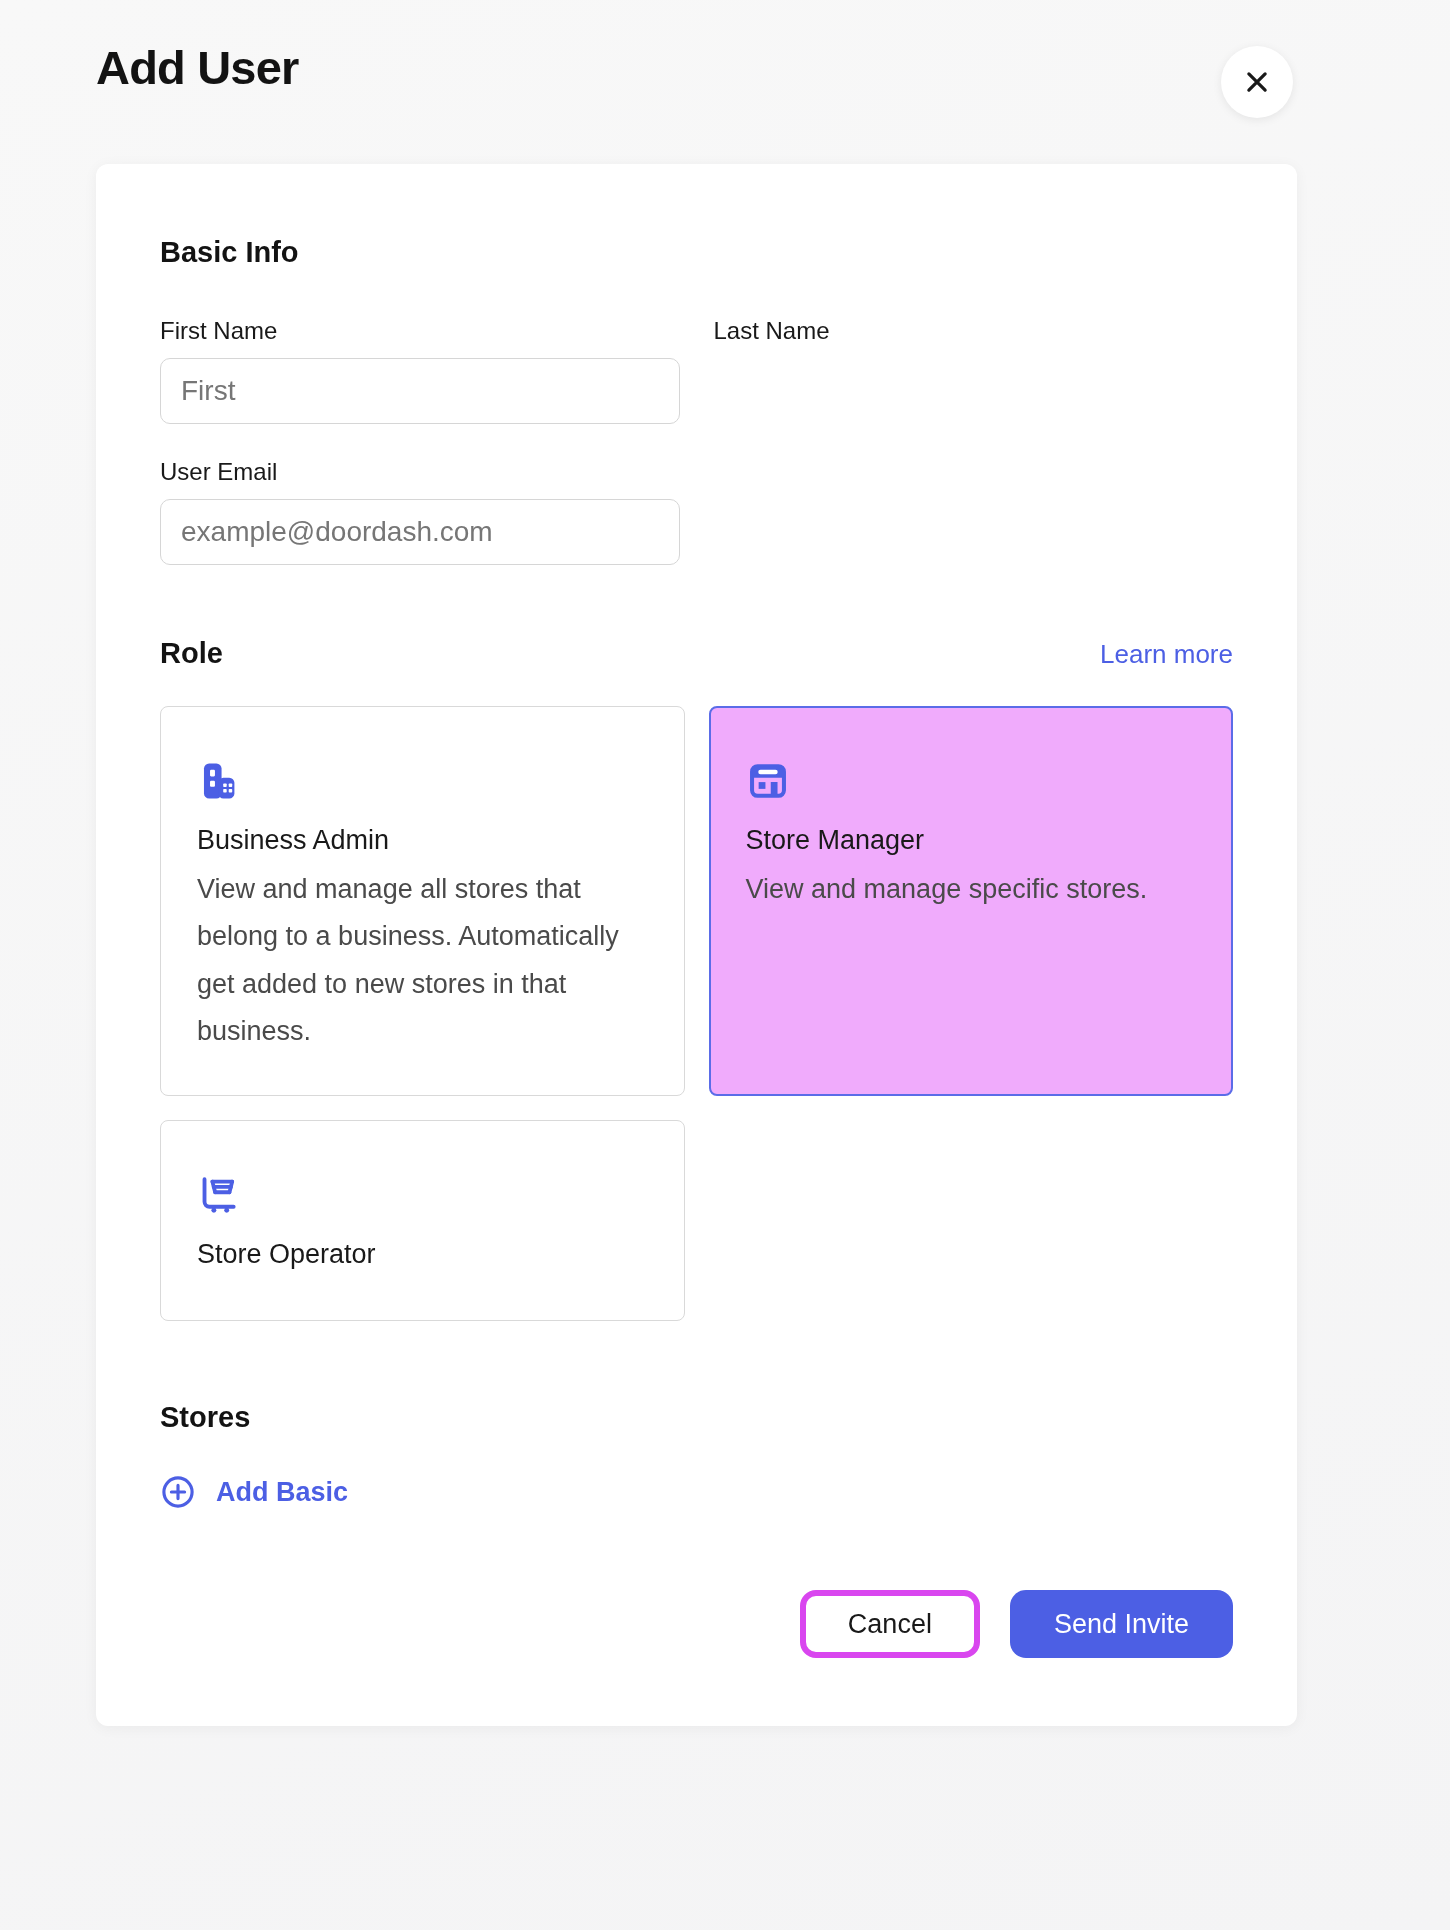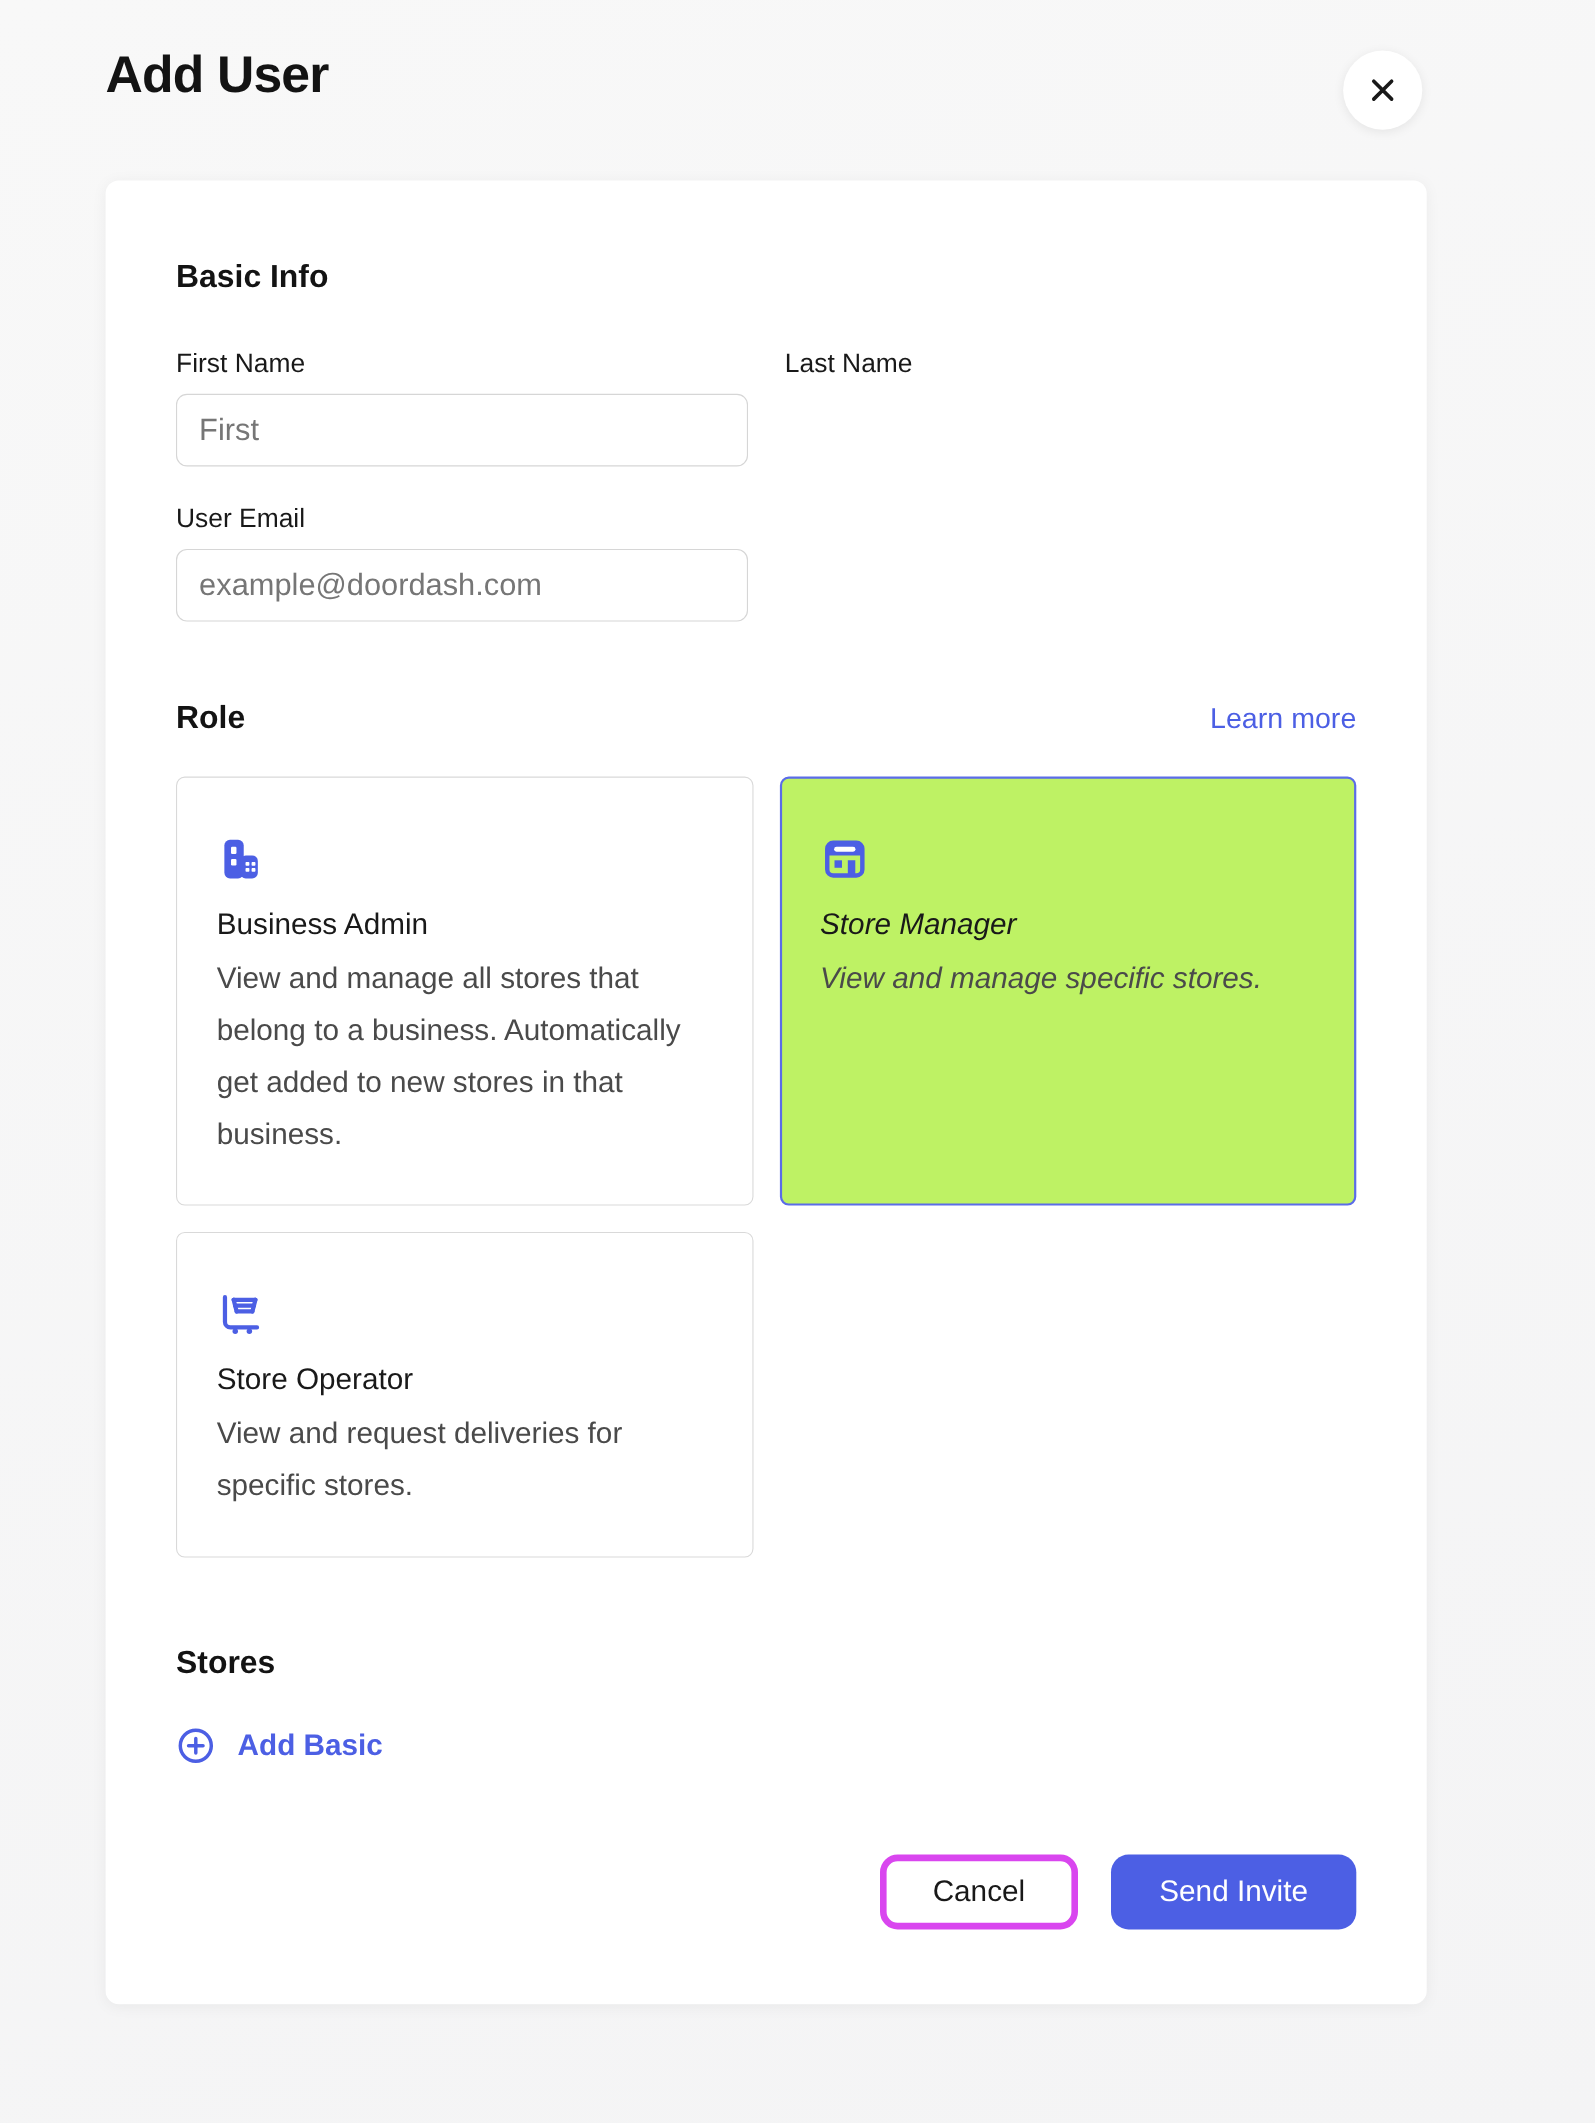--- a/index.html
+++ b/index.html
@@ -50,23 +50,22 @@
   }
   .role-grid {
     display:grid; grid-template-columns:1fr 1fr;
     column-gap:49px; row-gap:53px;gap:24px;
   }
   .role-card {
     border:1px solid #d9d9d9; border-radius:8px;
     padding:52px 36px 40px; background:#ffffff; cursor:pointer;
   }
   .role-card.selected {
-    border:2px solid #5b6ce8; background:#bef264;
+    border:2px solid #5b6ce8; background:#f0abfc;
     padding:51px 35px 39px;
-    font-style:italic;
   }
   .role-icon { display:block; width:44px; height:44px; margin-bottom:22px; }
   .role-title { font-size:27px; font-weight:500; color:#191919; margin-bottom:10px; }
   .role-desc { font-size:27px; color:#4a4a4a; line-height:1.75; }
 
   .stores-heading { margin-top:80px; margin-bottom:40px; }
   .add-stores-btn {
     display:inline-flex; align-items:center; gap:20px;
     background:none; border:none; cursor:pointer;
   }
@@ -150,21 +149,20 @@
 
     <div class="role-card">
       <svg class="role-icon" viewBox="0 0 24 24" fill="none" stroke="#4c5fe4" stroke-width="2.1" stroke-linecap="round" stroke-linejoin="round">
         <path d="M4.1 3.4v12.3a2.7 2.7 0 0 0 2.7 2.7H20"></path>
         <path d="M8.4 4.7h10.8M9.1 7.6h9.4M9.9 10.5h7.8"></path>
         <path d="M8.4 4.7l1.5 5.8M19.2 4.7l-1.5 5.8"></path>
         <circle cx="9.2" cy="20.3" r="1.35" fill="#4c5fe4" stroke="none"></circle>
         <circle cx="16.2" cy="20.3" r="1.35" fill="#4c5fe4" stroke="none"></circle>
       </svg>
       <div class="role-title">Store Operator</div>
-      <div class="role-desc">View and request deliveries for specific stores.</div>
     </div>
 
   </div>
 
   <h2 class="section-heading stores-heading">Stores</h2>
 
   <button class="add-stores-btn">
     <svg class="plus-icon" viewBox="0 0 24 24" fill="none" stroke="#4c5fe4" stroke-width="2.1" stroke-linecap="round">
       <circle cx="12" cy="12" r="9.4"></circle>
       <path d="M12 7.6v8.8M7.6 12h8.8"></path>

